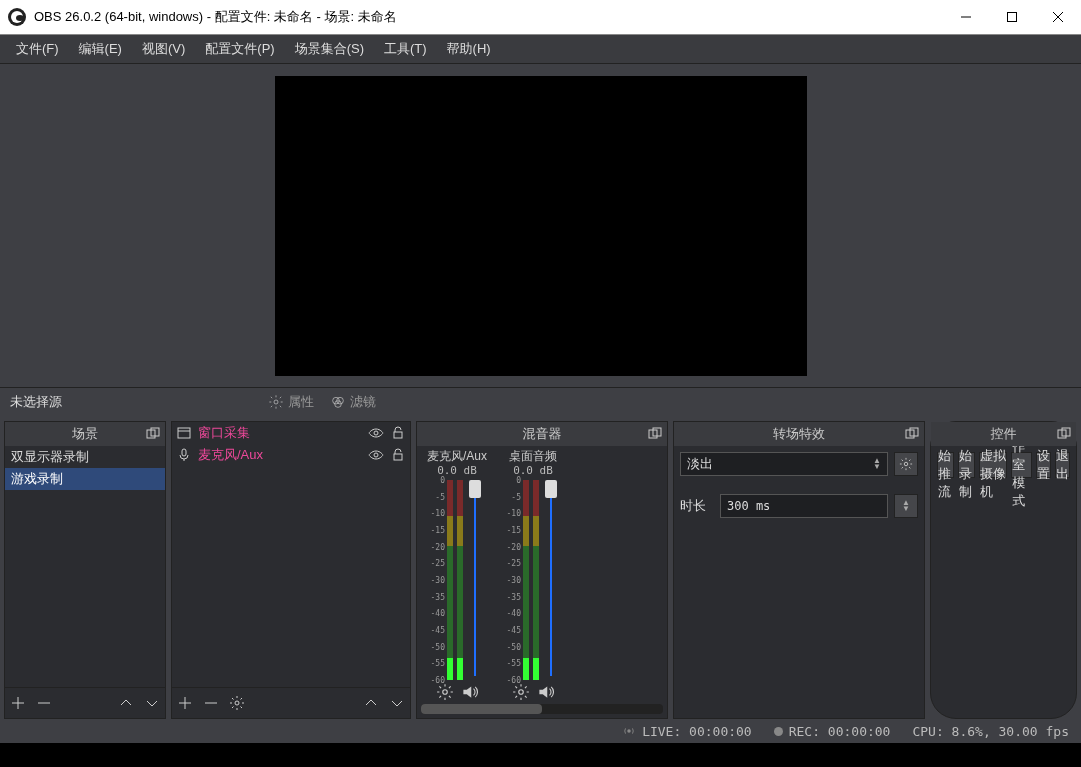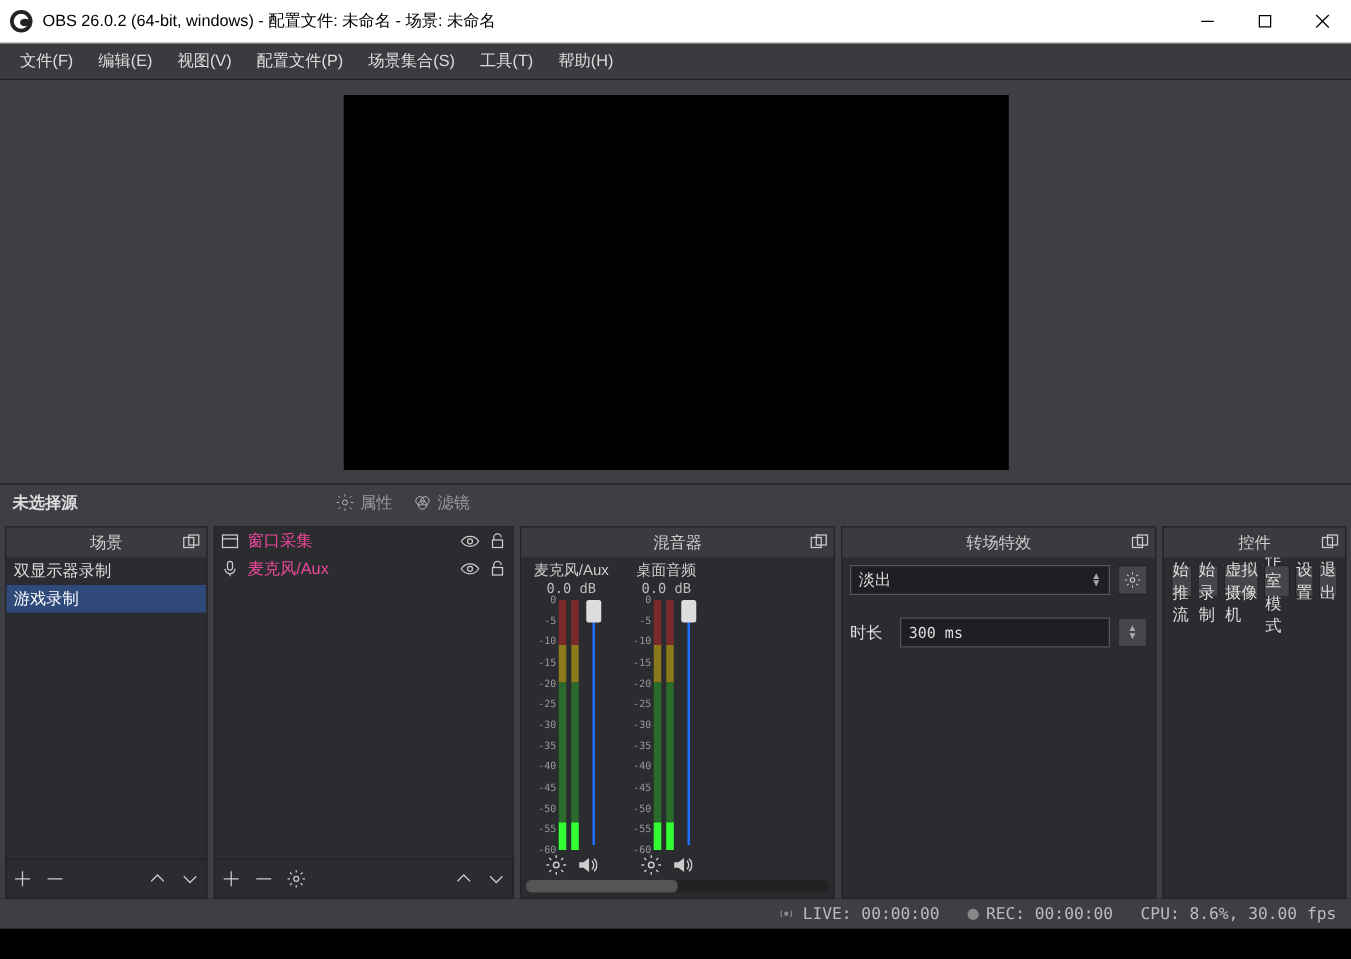--- a/index.html
+++ b/index.html
@@ -13,32 +13,32 @@
 .winbtn{width:46px;height:34px;display:flex;align-items:center;justify-content:center;}
 .winbtn svg{display:block;}
 
 .menubar{height:28px;background:#3a3b3f;display:flex;align-items:center;padding:0 6px;gap:0;border-bottom:1px solid #222;}
 .menuitem{padding:4px 10px;color:#ddd;cursor:default;}
 
 .preview-area{height:323px;background:#3e3f44;display:flex;align-items:center;justify-content:center;}
 .preview-canvas{width:532px;height:300px;background:#000;}
 
 .midrow{height:28px;background:#3e3f44;display:flex;align-items:center;border-top:1px solid #222;}
-.midrow .nosel{padding:0 10px;color:#ddd;width:260px;box-sizing:border-box;font-weight:bold;}
+.midrow .nosel{padding:0 10px;color:#ddd;width:260px;box-sizing:border-box;}
 .midrow .spacer{flex:1;}
 .tbbtn{display:flex;align-items:center;gap:4px;color:#999;padding:0 8px;height:28px;}
 .tbbtn svg{width:16px;height:16px;}
 
 .dockrow{display:flex;height:303px;gap:5px;padding:5px 4px 0 4px;background:#3e3f44;box-sizing:border-box;}
 .dock{background:#2b2c30;border:1px solid #222;display:flex;flex-direction:column;min-width:0;}
 .dock.scenes{width:160px;flex:0 0 160px;}
 .dock.sources{width:238px;flex:0 0 238px;}
 .dock.mixer{width:250px;flex:0 0 250px;}
 .dock.trans{width:250px;flex:0 0 250px;}
-.dock.controls{flex:1;}
+.dock.controls{flex:1;border-radius:26px;}
 .dockhdr{height:24px;background:#3a3b3f;display:flex;align-items:center;justify-content:center;position:relative;color:#ccc;font-size:13px;}
 .dockhdr .popicon{position:absolute;right:4px;top:4px;width:16px;height:16px;}
 .docklist{flex:1;overflow:hidden;background:#2b2c30;}
 .listitem{height:22px;line-height:22px;padding:0 6px;color:#ddd;font-size:13px;white-space:nowrap;}
 .listitem.selected{background:#2f4a7a;color:#fff;}
 .srcitem{display:flex;align-items:center;height:22px;padding:0 4px;gap:6px;}
 .srcitem .srcicon{width:16px;height:16px;flex:0 0 16px;}
 .srcitem .srclabel{flex:1;font-size:13px;color:#ec4899;white-space:nowrap;}
 .srcitem .eye,.srcitem .lock{width:16px;height:16px;flex:0 0 16px;}
 .dockfoot{height:30px;border-top:1px solid #222;display:flex;align-items:center;padding:0 4px;gap:8px;}

